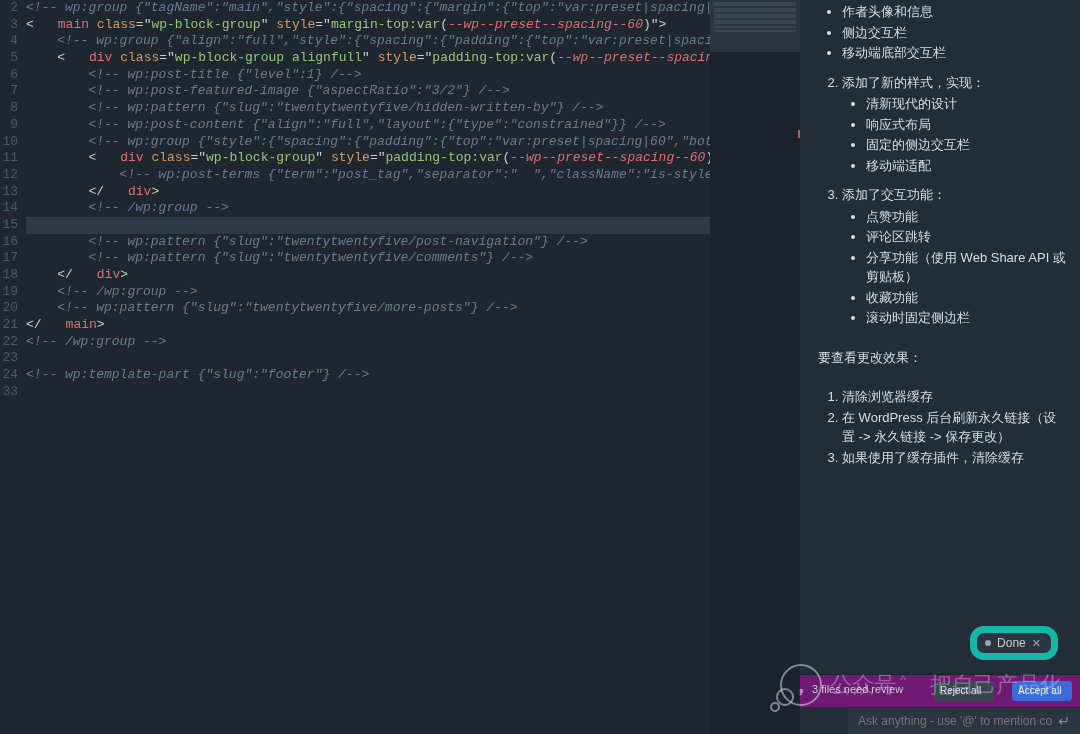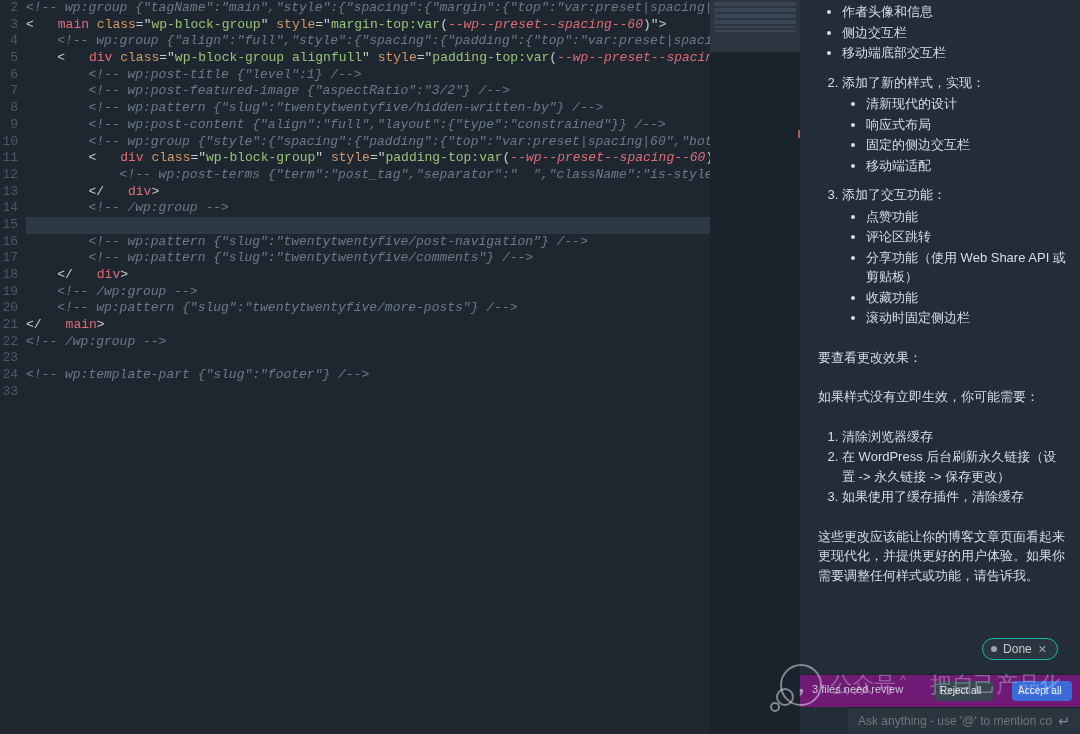--- a/index.html
+++ b/index.html
@@ -92,21 +92,21 @@
   }
   .panel-body ul { list-style: disc; padding-left: 24px; margin: 2px 0 10px; }
   .panel-body ol { padding-left: 24px; margin: 2px 0 10px; }
   .panel-body li { margin: 1px 0; }
   .panel-body p  { margin: 20px 0; }
 
   .done-chip {
     position: absolute;
     right: 22px;
     bottom: 74px;
-    border: 1px solid #14b8a6;
+    border: 7px solid #14b8a6;
     border-radius: 14px;
     padding: 3px 10px 3px 8px;
     font-size: 12px;
     color: #c7ccd1;
     display: flex;
     align-items: center;
     gap: 6px;
     background: #2a3540;
   }
   .done-chip .dot {
@@ -271,28 +271,26 @@
             <li>评论区跳转</li>
             <li>分享功能（使用 Web Share API 或剪贴板）</li>
             <li>收藏功能</li>
             <li>滚动时固定侧边栏</li>
           </ul>
     </li>
       </ol>
 
     <p>要查看更改效果：</p>
 
-    <p>如果样式没有立即生效，你可能需要：</p>
     <ol id="if-steps">
         <li>清除浏览器缓存</li>
         <li>在 WordPress 后台刷新永久链接（设置 -&gt; 永久链接 -&gt; 保存更改）</li>
         <li>如果使用了缓存插件，清除缓存</li>
       </ol>
 
-    <p>这些更改应该能让你的博客文章页面看起来更现代化，并提供更好的用户体验。如果你需要调整任何样式或功能，请告诉我。</p>
   </div>
 
   <div class="done-chip">
     <span class="dot"></span>
     <span>Done</span>
     <span class="x">✕</span>
   </div>
 
   <div class="review-bar">
     <div class="review-info">3 files need review</div>

